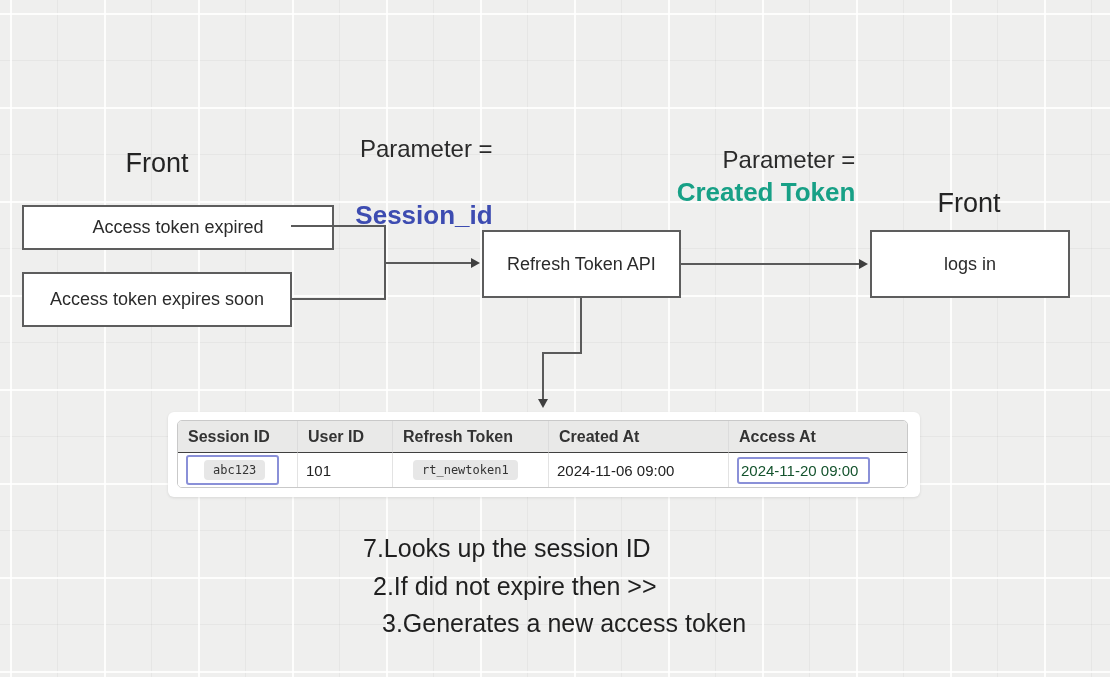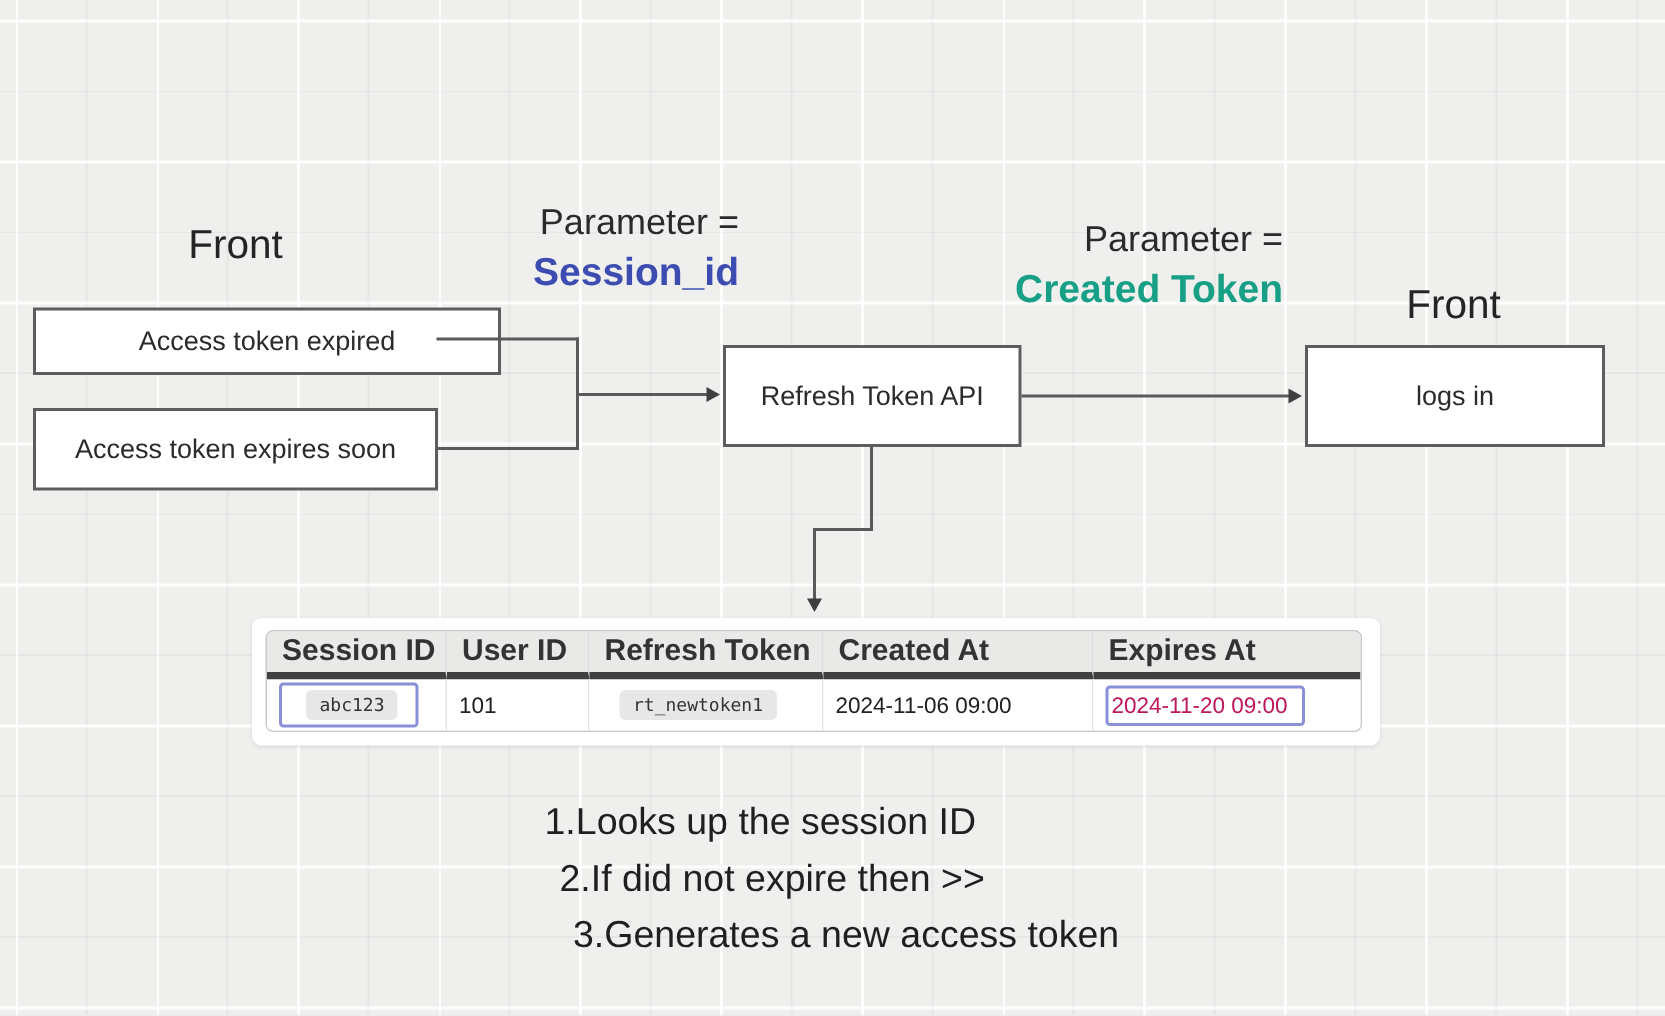--- a/index.html
+++ b/index.html
@@ -33,21 +33,21 @@
     transform:translateX(-50%);
     white-space:nowrap;
   }
   .param{
     transform:translateX(-50%);
     text-align:right;
     white-space:nowrap;
   }
   .param .prefix{font-size:24px;color:#2a2a2a;display:block;line-height:30px;}
   .param .value{font-size:26px;font-weight:bold;display:block;line-height:34px;}
-  .param .value.blue{color:var(--session-id-color,#3d4cb1);}
+  .param .value.blue{color:var(--session-id-color,#3d4cb1);margin-top:34px;}
   .param .value.green{color:var(--access-token-color,#17a086);}
   .node{
     background:#fff;
     border:2px solid #5d5d5d;
     display:flex;align-items:center;justify-content:center;
     font-size:18px;color:#2b2b2b;
     box-sizing:border-box;
     white-space:nowrap;
   }
   .line{background:var(--line-color,#5a5a5a);}
@@ -76,24 +76,24 @@
     border-radius:5px;
     overflow:hidden;
     font-size:14px;
   }
   table.db th{
     background:#e9e9e8;
     font-weight:bold;color:#333;
     text-align:left;
     height:32px;
     padding:0 8px 0 10px;
-    border-bottom:5px solid #404040;
+    border-bottom:1px solid #404040;
     border-right:1px solid #dcdcdc;
     box-sizing:border-box;
-    font-size:20px;
+    font-size:16px;
     white-space:nowrap;
   }
   table.db th:last-child{border-right:none;}
   table.db td{
     background:#fff;color:#222;
     height:34px;
     padding:0 6px 0 8px;
     border-right:1px solid #e3e3e3;
     box-sizing:border-box;
     font-size:15px;
@@ -108,21 +108,21 @@
     padding:3px 9px;
     display:inline-block;
     margin-left:12px;
   }
   .hl-box{
     border:2px solid var(--highlight-border-color,#8a90d8);
     border-radius:3px;
     display:inline-block;
   }
   .hl-box.pill-wrap{padding:3px 12px 3px 4px;}
-  .hl-box.plain{padding:3px 10px 3px 2px;font-size:15px;color:#be185d;}
+  .hl-box.plain{padding:3px 10px 3px 2px;font-size:15px;color:#14532d;}
   .step-line{
     font-size:25px;color:#1f1f1f;
     white-space:nowrap;
   }
 </style>
 </head>
 <body>
 
 <div class="canvas">
 
@@ -179,21 +179,21 @@
           <col style="width:156px">
           <col style="width:180px">
           <col style="width:178px">
       </colgroup>
       <thead>
         <tr>
           <th>Session ID</th>
           <th>User ID</th>
           <th>Refresh Token</th>
           <th>Created At</th>
-          <th>Expires At</th>
+          <th>Access At</th>
         </tr>
       </thead>
       <tbody>
         <tr>
           <td>
             <span class="hl-box pill-wrap"><span class="mono-pill">abc123</span></span>
           </td>
           <td>
             <span>101</span>
           </td>
@@ -204,17 +204,17 @@
             <span>2024-11-06 09:00</span>
           </td>
           <td>
             <span class="hl-box plain">2024-11-20 09:00</span>
           </td>
         </tr>
       </tbody>
     </table>
   </div>
 
-  <div class="abs step-line" style="left:363px;top:534px;">1.Looks up the session ID</div>
+  <div class="abs step-line" style="left:363px;top:534px;">7.Looks up the session ID</div>
   <div class="abs step-line" style="left:373px;top:572px;">2.If did not expire then &gt;&gt;</div>
   <div class="abs step-line" style="left:382px;top:609px;">3.Generates a new access token</div>
 
 </div>
 
 </body></html>

